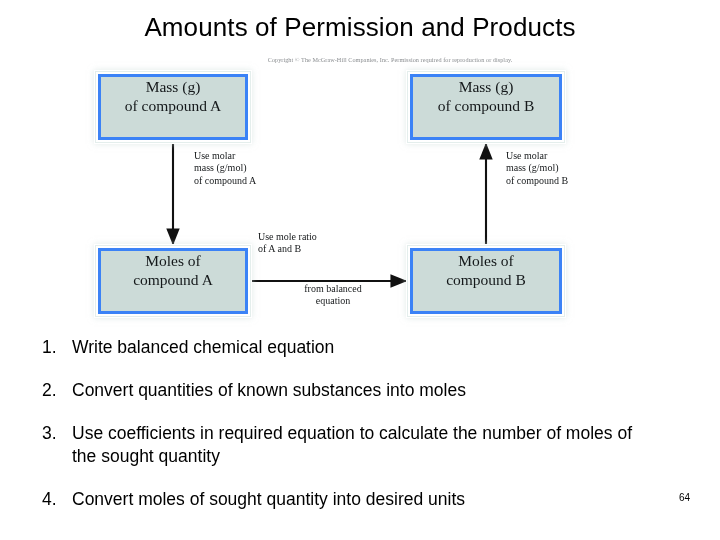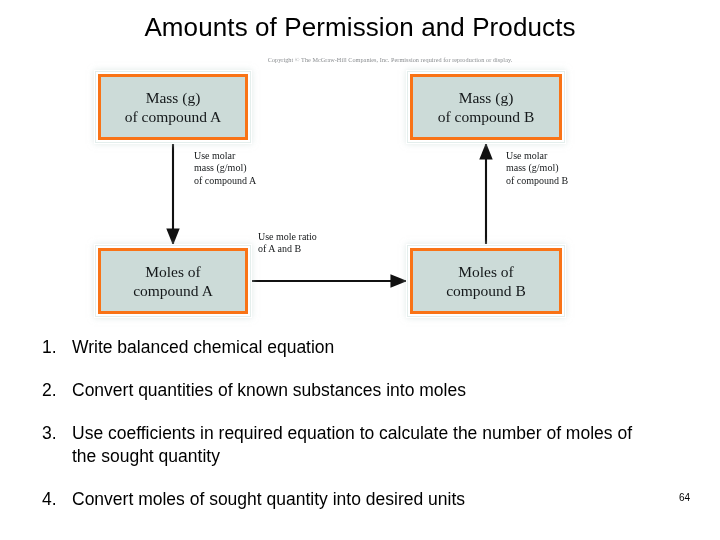--- a/index.html
+++ b/index.html
@@ -50,28 +50,28 @@
     color: #8a8d90;
     white-space: nowrap;
     letter-spacing: 0.05px;
   }
 
   
   .flowbox {
     position: absolute;
     box-sizing: border-box;
     background: #ccdbd8;
-    border: 3px solid #f97316;
+    border: 3px solid #3b82f6;
     outline: 2px solid #ffffff;
     box-shadow:
       0 0 0 3px #e4eeec,
       0 0 0 4px #ffffff,
       0 0 6px 4px rgba(200, 216, 213, 0.55);
     display: flex;
-    align-items: center;
+    align-items: flex-start;
     justify-content: center;
     text-align: center;
     font-family: "Liberation Serif", serif;
     font-size: 15.5px;
     color: #14181a;
     line-height: 1.25;
   }
   .flowbox .inner {
     padding: 0 4px;
   }
@@ -204,20 +204,24 @@
     <span>Use molar</span>
     <span>mass (g/mol)</span>
     <span>of compound B</span>
   </div>
 
   <div class="caption mid-top">
     <span>Use mole ratio</span>
     <span>of A and B</span>
   </div>
 
+  <div class="caption mid-bot">
+    <span>from balanced</span>
+    <span>equation</span>
+  </div>
 
 </div>
 
 <div class="steps">
   <div class="step">
     <div class="step-num">1.</div>
     <div class="step-text">Write balanced chemical equation</div>
   </div>
   <div class="step">
     <div class="step-num">2.</div>

